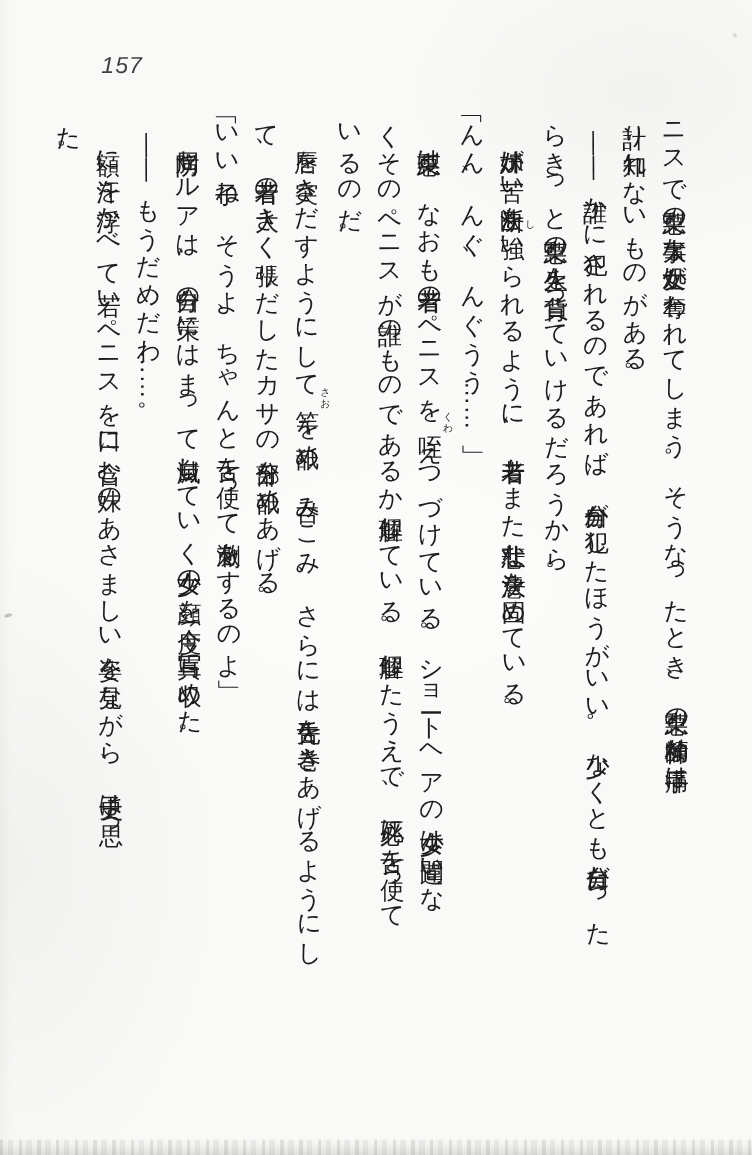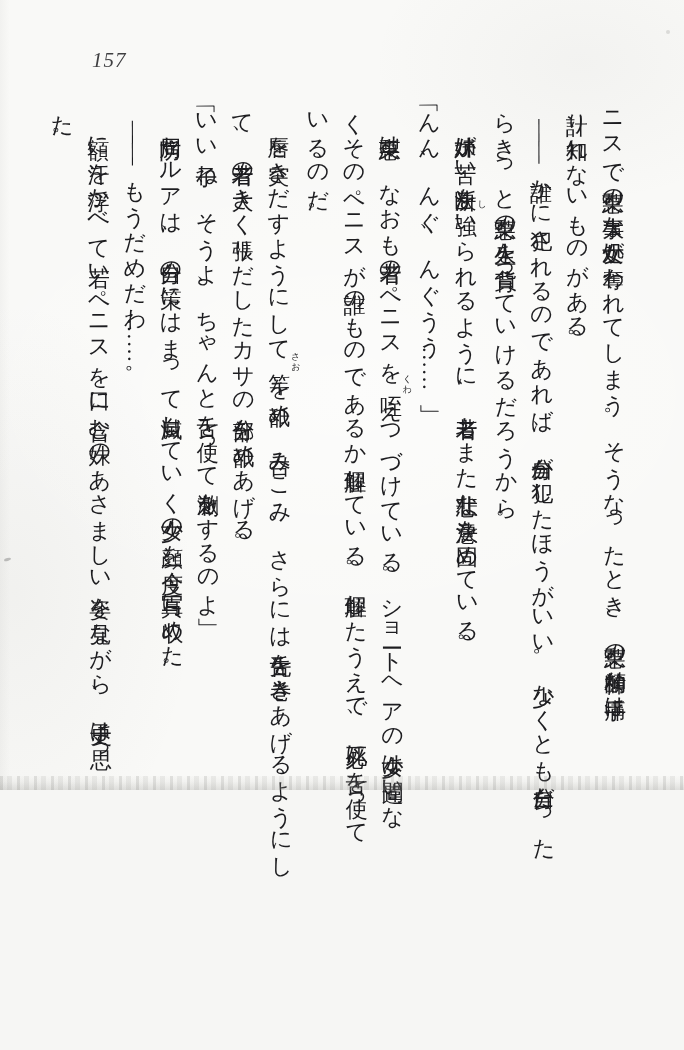--- a/index.html
+++ b/index.html
@@ -6,28 +6,28 @@
     margin: 0;
     padding: 0;
     width: 684px;
     height: 1050px;
     overflow: hidden;
     background: #f6f6f4;
   }
   .scan-page {
     position: relative;
     width: 684px;
-    height: 790px;
+    height: 1050px;
     background:
       radial-gradient(ellipse 300px 200px at 85% 8%, rgba(120,120,115,0.05), transparent 70%),
       radial-gradient(ellipse 260px 420px at 2% 75%, rgba(110,110,105,0.06), transparent 70%),
       radial-gradient(ellipse 500px 300px at 50% 50%, rgba(255,255,255,0.5), transparent 80%),
       linear-gradient(to right, rgba(100,100,95,0.05) 0px, transparent 10px),
       #f9f9f7;
-    font-family: Liberation Serif, serif;
+    font-family: Liberation Sans, sans-serif;
   }
   .page-number {
     position: absolute;
     top: 48px;
     left: 92px;
     font-size: 21px;
     font-style: italic;
     letter-spacing: 1px;
     color: #3f3f41;
   }

